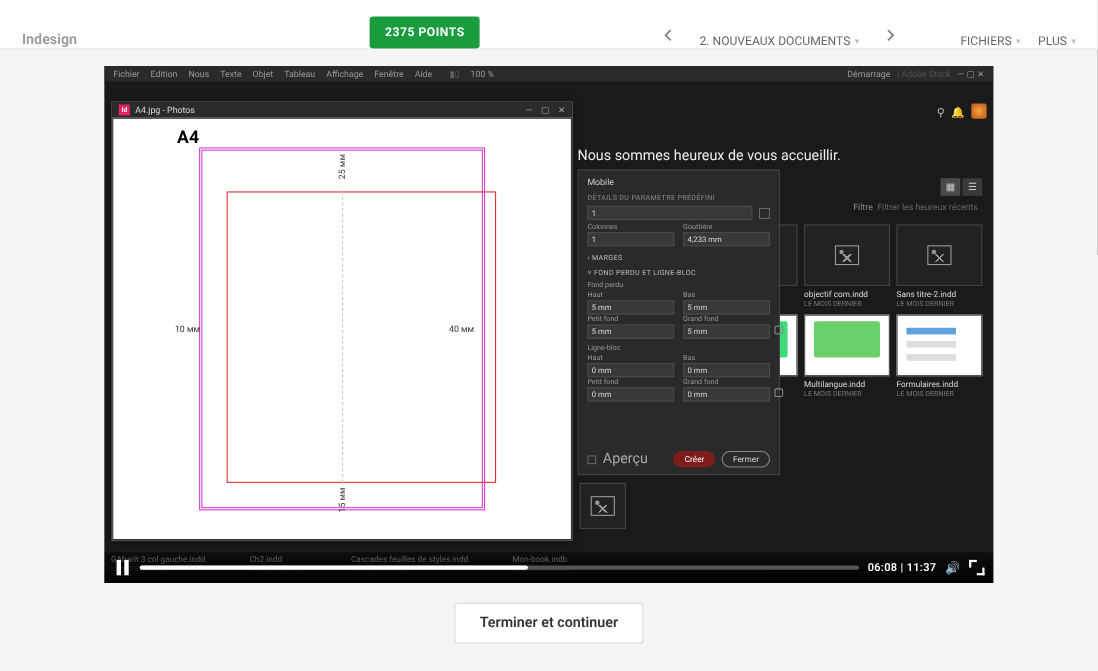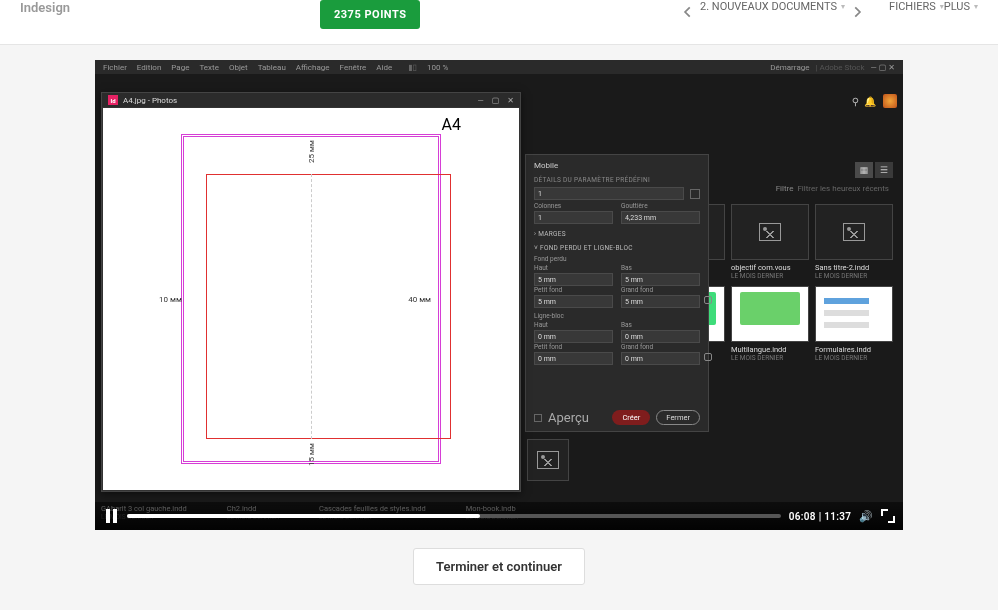--- a/index.html
+++ b/index.html
@@ -1,17 +1,17 @@
 <!DOCTYPE html>
 <html><head>
 <meta charset="utf-8">
 <style>
   *{box-sizing:border-box;margin:0;padding:0;font-family:-apple-system,BlinkMacSystemFont,"Segoe UI",Roboto,Arial,sans-serif}
   body{background:#f5f5f5;width:998px;height:610px;overflow:hidden}
-  .top{height:45px;background:#fff;border-bottom:1px solid #e5e5e5;display:flex;align-items:flex-start;padding:0 20px;gap:0}
+  .top{height:45px;background:#fff;border-bottom:1px solid #e5e5e5;display:flex;align-items:flex-end;padding:0 20px;gap:16px}
   .brand{color:#999;font-size:13px;font-weight:600;width:300px}
   .btn-green{background:#1a9c3d;color:#fff;border:none;border-radius:3px;padding:8px 14px;font-size:11px;font-weight:700;letter-spacing:.5px;cursor:pointer}
   .nav-arrow{width:24px;height:24px;display:flex;align-items:center;justify-content:center;cursor:pointer;color:#888}
   .lesson-link{font-size:11px;color:#666;display:flex;align-items:center;gap:4px;cursor:pointer}
   .lesson-link .chev{font-size:8px;color:#bbb}
   .spacer{flex:1}
   .player-wrap{padding:15px 95px 0 95px}
   .player{background:#000;position:relative;height:470px;overflow:hidden}
   .video-area{position:absolute;inset:0;display:flex}
 
@@ -22,21 +22,21 @@
   .id-top .right{margin-left:auto;display:flex;gap:6px;align-items:center}
   .id-body{position:absolute;top:14px;left:0;right:0;bottom:0}
 
   
   .photo-win{position:absolute;left:6px;top:18px;width:420px;height:400px;background:#1f1f1f;border:1px solid #444;box-shadow:0 2px 8px rgba(0,0,0,.5)}
   .photo-title{height:14px;background:#2b2b2b;display:flex;align-items:center;padding:0 6px;font-size:8px;color:#ddd}
   .photo-title .id-logo{width:10px;height:10px;background:#e62264;margin-right:5px;display:flex;align-items:center;justify-content:center;font-size:6px;color:#fff;font-weight:700}
   .photo-ctrls{margin-left:auto;display:flex;gap:8px;color:#aaa}
   .photo-canvas{position:absolute;top:14px;left:0;right:0;bottom:0;background:#fff;border:1px solid #333;display:flex;align-items:center;justify-content:center}
   .a4{position:relative;width:300px;height:360px}
-  .a4-label{position:absolute;top:-4px;left:0;right:0;text-align:right;font-size:16px;font-weight:400;color:#000}
+  .a4-label{position:absolute;top:-4px;left:0;right:0;text-align:left;font-size:16px;font-weight:700;color:#000}
   .mag-frame{position:absolute;left:20px;top:15px;right:20px;bottom:15px;border:1px solid #d63ed6}
   .mag-frame2{position:absolute;left:22px;top:17px;right:22px;bottom:17px;border:1px solid #d63ed6}
   .red-frame{position:absolute;left:45px;top:55px;right:10px;bottom:40px;border:1px solid #e03030}
   .mid-line{position:absolute;left:50%;top:55px;bottom:40px;width:0;border-left:1px dashed #ccc}
   .dim-top{position:absolute;top:28px;left:50%;transform:translateX(-50%) rotate(-90deg);font-size:8px;color:#333}
   .dim-left{position:absolute;left:-2px;top:50%;transform:translateY(-50%);font-size:8px;color:#333}
   .dim-right{position:absolute;right:30px;top:50%;transform:translateY(-50%);font-size:8px;color:#333}
   .dim-bot{position:absolute;bottom:20px;left:50%;transform:translateX(-50%) rotate(-90deg);font-size:8px;color:#333}
 
   
@@ -137,21 +137,21 @@
 </div>
 
 <div class="player-wrap">
   <div class="player">
     <div class="video-area">
       <div class="id-app">
 
         <div class="id-top">
           <span>Fichier</span>
           <span>Edition</span>
-          <span>Page</span>
+          <span>Nous</span>
           <span>Texte</span>
           <span>Objet</span>
           <span>Tableau</span>
           <span>Affichage</span>
           <span>Fenêtre</span>
           <span>Aide</span>
           <span style="margin-left:6px;color:#666">▮▯</span>
           <span>100 %</span>
           <div class="right">
             <span>Démarrage</span>
@@ -163,20 +163,21 @@
         <div class="id-body">
           <div class="search">⚲</div>
           <div class="bell">🔔</div>
           <div class="avatar"></div>
 
           <div class="left-icons">
             <div class="pillbtn"></div>
             <div class="pillbtn"></div>
           </div>
 
+          <div class="welcome">Nous sommes heureux de vous accueillir.</div>
 
           <div class="toggle">
             <div style="background:#4a4a4a">▦</div>
             <div>☰</div>
           </div>
           <div class="filter">
             <span>Filtre</span>&nbsp;&nbsp;<span style="color:#666">Filtrer les heureux récents</span>
           </div>
 
           <div class="cards">
@@ -184,21 +185,21 @@
                 <div class="card">
                   <div class="pic-icon"></div>
                 </div>
                 <div class="card-lbl">design.indd</div>
                 <div class="card-sub">LE MOIS DERNIER</div>
               </div>
             <div class="cardcol">
                 <div class="card">
                   <div class="pic-icon"></div>
                 </div>
-                <div class="card-lbl">objectif com.vous</div>
+                <div class="card-lbl">objectif com.indd</div>
                 <div class="card-sub">LE MOIS DERNIER</div>
               </div>
             <div class="cardcol">
                 <div class="card">
                   <div class="pic-icon"></div>
                 </div>
                 <div class="card-lbl">Sans titre-2.indd</div>
                 <div class="card-sub">LE MOIS DERNIER</div>
               </div>
             <div class="cardcol">

